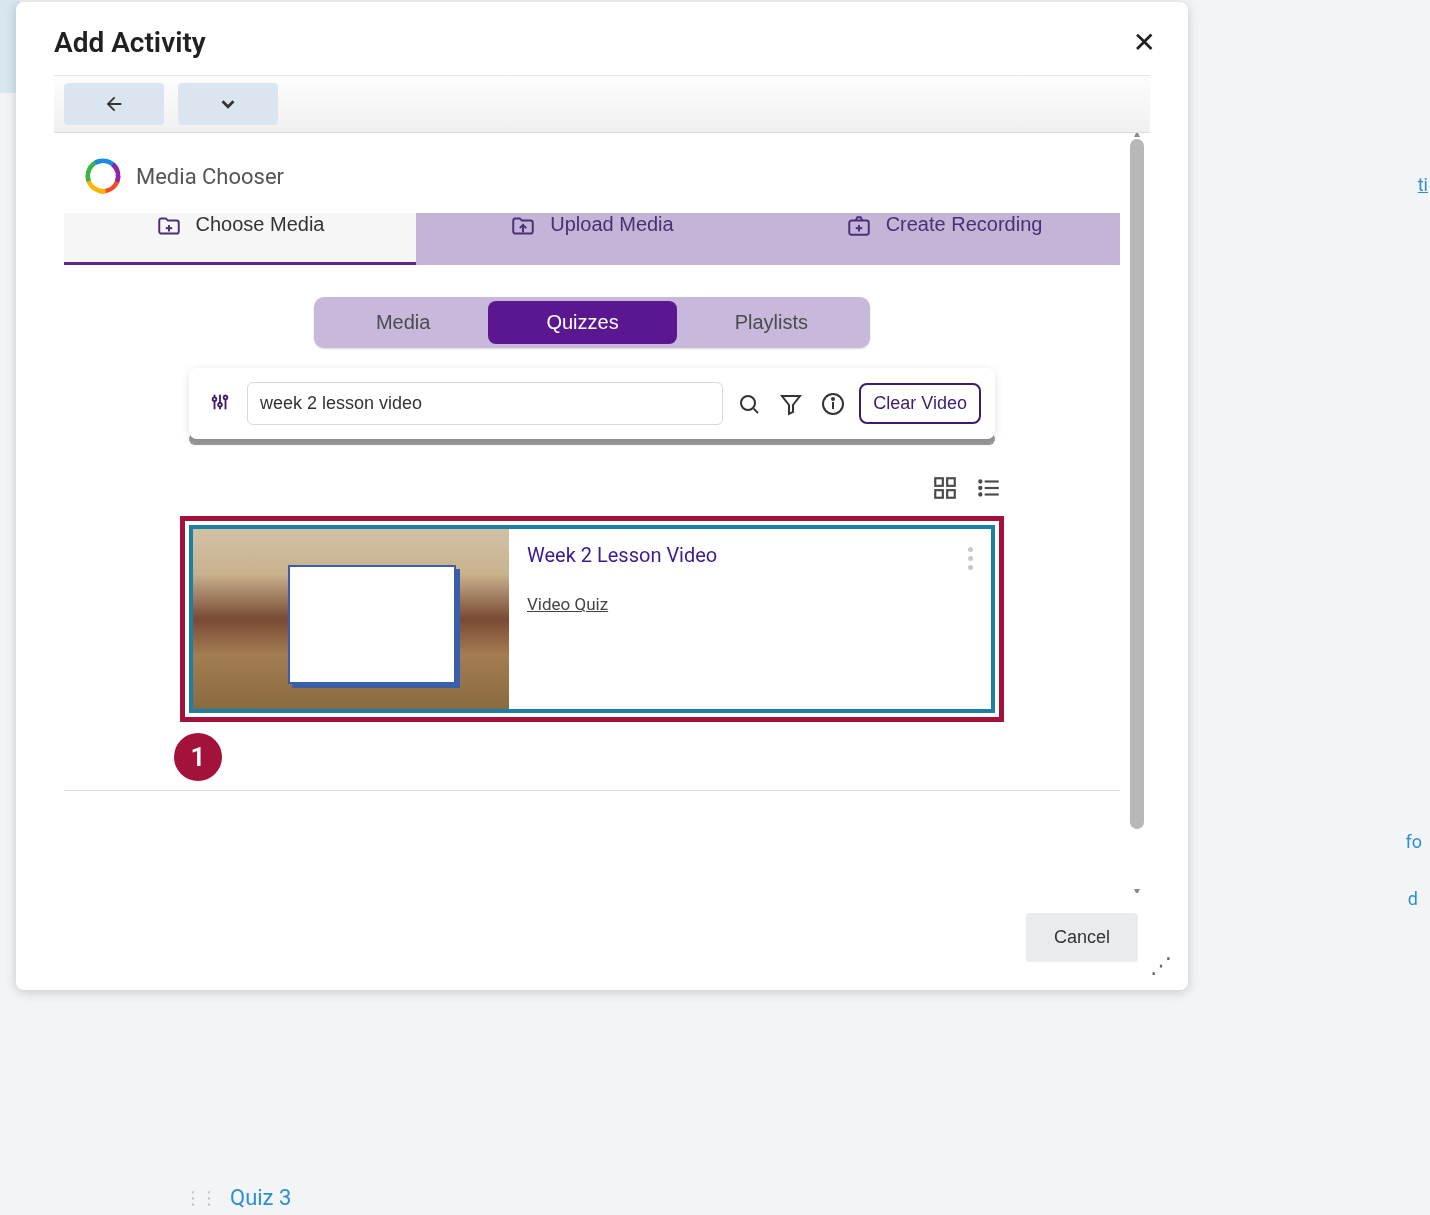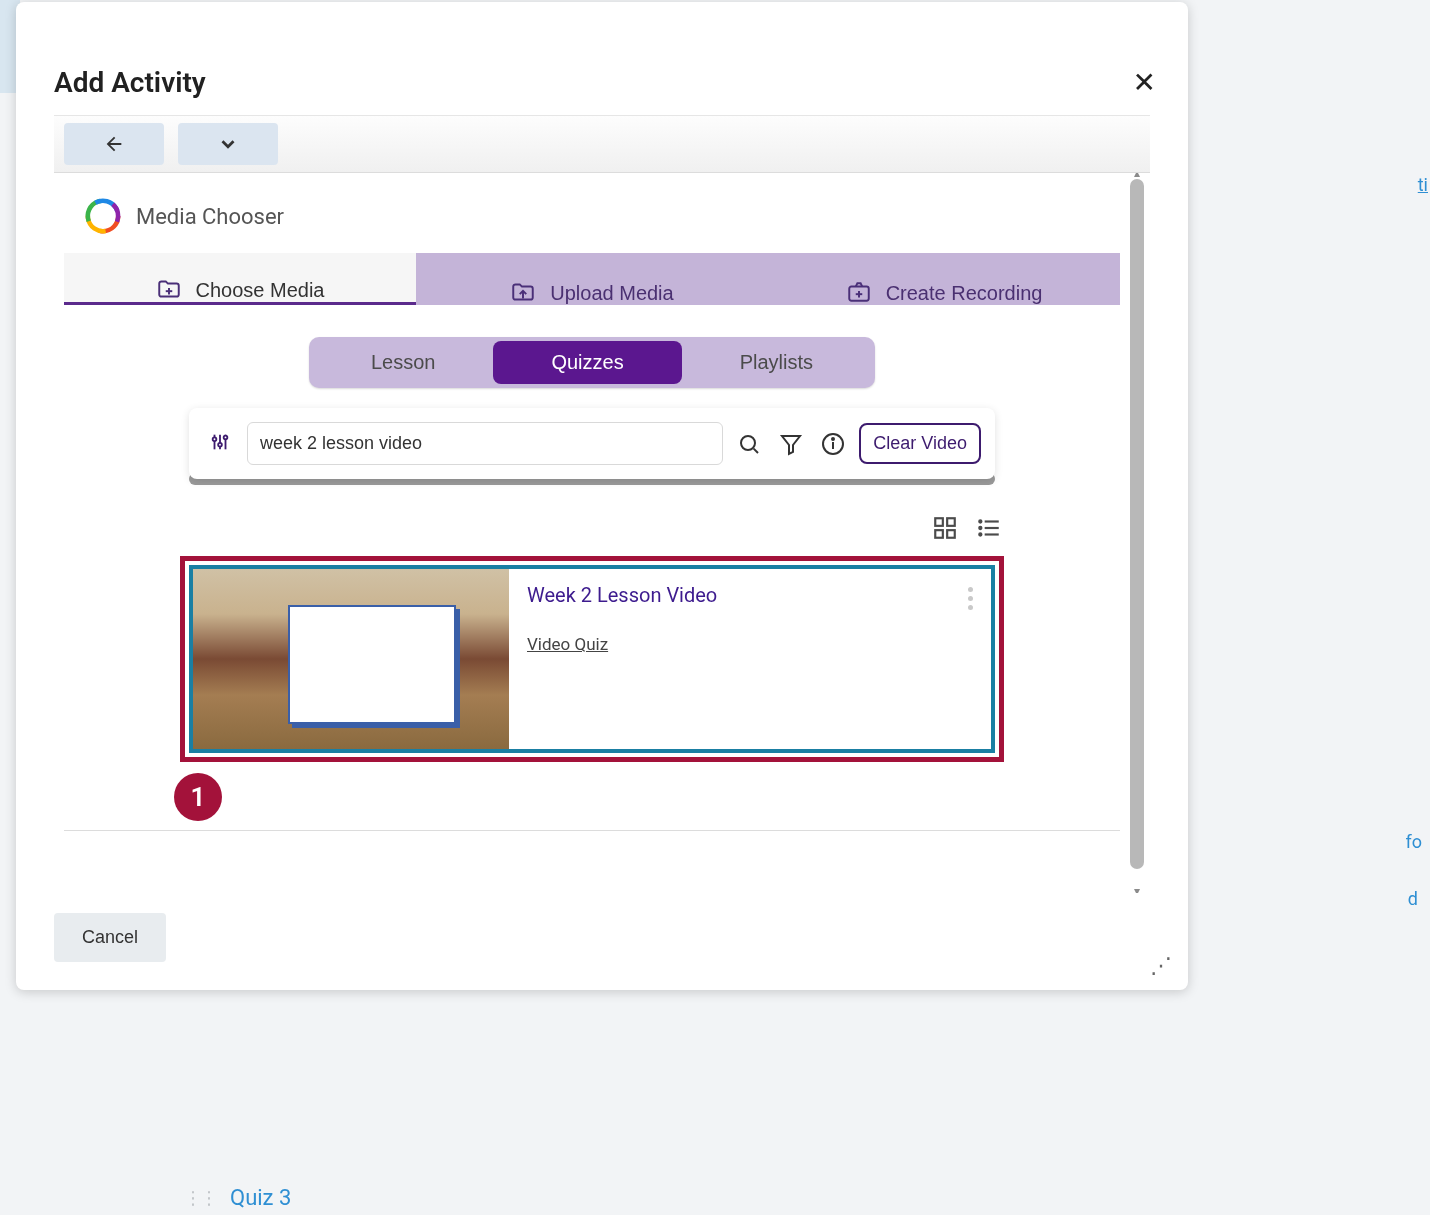--- a/index.html
+++ b/index.html
@@ -52,21 +52,20 @@
     box-shadow: 0 2px 12px rgba(0,0,0,0.18);
     display: flex;
     flex-direction: column;
     z-index: 10;
   }
   .modal-header {
     display: flex;
     align-items: center;
     justify-content: space-between;
     padding: 24px 32px 16px 38px;
-    margin-top: 40px;
   }
   .modal-title {
     font-size: 28px;
     font-weight: 600;
     color: #212121;
   }
   .close-x {
     font-size: 28px;
     color: #222;
     cursor: pointer;
@@ -143,21 +142,21 @@
   }
 
   .top-tabs {
     display: flex;
     width: 100%;
     height: 52px;
   }
   .top-tab {
     flex: 1;
     display: flex;
-    align-items: flex-end;
+    align-items: flex-start;
     justify-content: center;
     gap: 14px;
     font-size: 20px;
     color: #4a3071;
     background: #c4b4d8;
     border: none;
     cursor: pointer;
   }
   .top-tab.active {
     background: #f6f6f6;
@@ -314,21 +313,21 @@
   .footer-divider {
     width: 100%;
     height: 1px;
     background: #dcdcdc;
     margin-top: 68px;
   }
 
   .modal-footer {
     padding: 20px 50px 28px 38px;
     display: flex;
-    justify-content: flex-start;
+    justify-content: flex-end;
     align-items: flex-end;
   }
   .cancel-btn {
     background: #e8ecef;
     border: none;
     border-radius: 4px;
     padding: 14px 28px;
     font-size: 18px;
     color: #333;
     cursor: pointer;
@@ -417,21 +416,21 @@
               <path d="M9 7l1.5-3h3L15 7"></path>
               <line x1="12" y1="11" x2="12" y2="17"></line>
               <line x1="9" y1="14" x2="15" y2="14"></line>
             </svg>
           <span>Create Recording</span>
         </button>
       </div>
 
       <div class="sub-tabs">
         <div class="sub-tabs-wrap">
-          <button class="sub-tab">Lesson</button>
+          <button class="sub-tab">Media</button>
           <button class="sub-tab active">Quizzes</button>
           <button class="sub-tab">Playlists</button>
         </div>
       </div>
 
       <div class="search-row">
         <span class="filter-icon">
           <svg width="22" height="22" viewBox="0 0 24 24" fill="none" stroke="#3d1b6e" stroke-width="2">
               <line x1="6" y1="4" x2="6" y2="20"></line>
               <circle cx="6" cy="9" r="2" fill="#fff"></circle>

